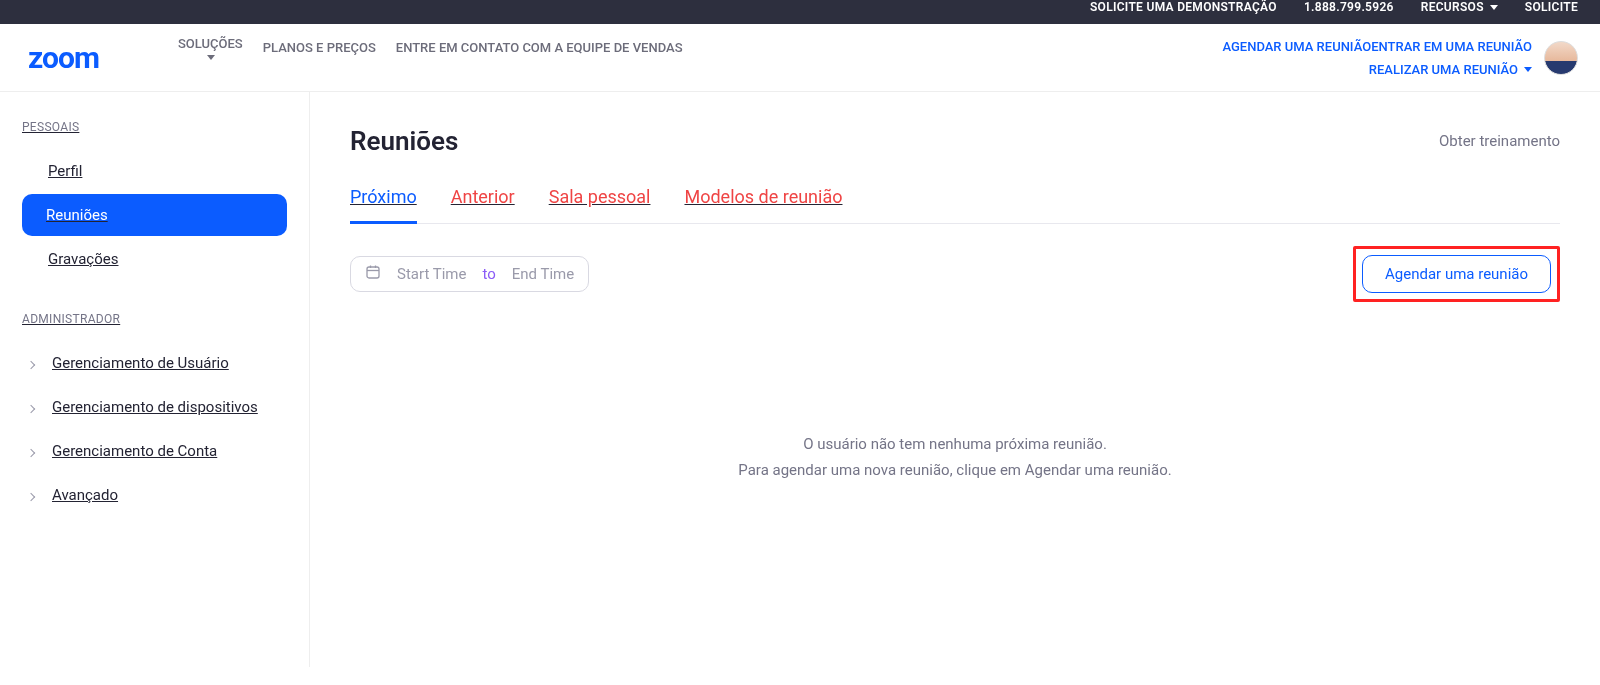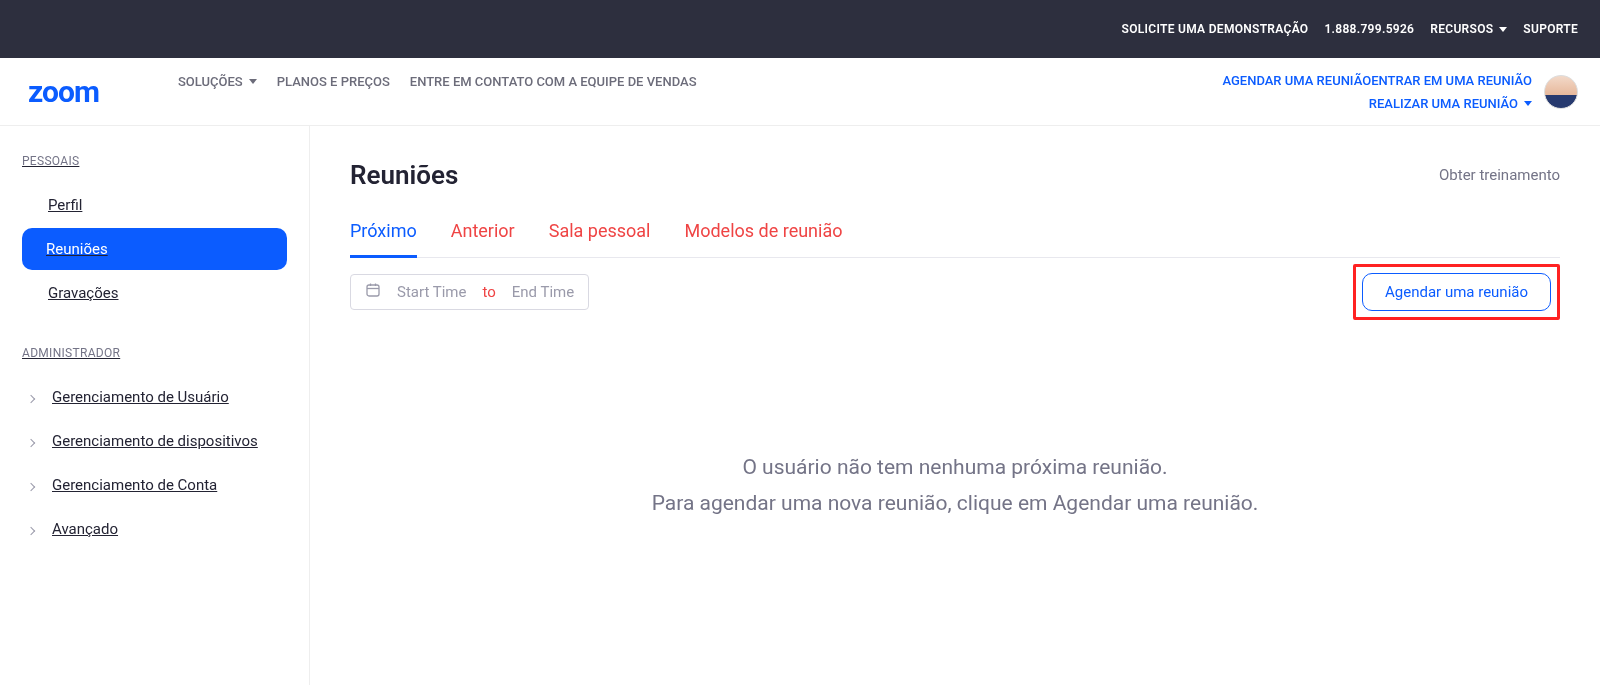--- a/index.html
+++ b/index.html
@@ -1,25 +1,25 @@
 <!DOCTYPE html>
 <html><head>
   <meta charset="utf-8">
   <style>
     * { margin: 0; padding: 0; box-sizing: border-box; font-family: -apple-system, BlinkMacSystemFont, "Segoe UI", Roboto, Helvetica, Arial, sans-serif; }
     body { background: #fff; color: #232333; }
 
     .topbar {
       background: #2d2f3e;
-      height: 58px;
+      height: 24px;
       display: flex;
       justify-content: flex-end;
-      align-items: center;
+      align-items: flex-start;
       padding: 0 22px;
-      gap: 16px;
+      gap: 27px;
     }
     .topbar a {
       color: #fff;
       font-size: 12px;
       font-weight: 600;
       text-decoration: none;
       letter-spacing: 0.3px;
       display: flex;
       align-items: center;
       gap: 4px;
@@ -59,20 +59,21 @@
       margin-top: -20px;
     }
     .nav-left a {
       color: #6c6c7a;
       font-size: 13px;
       font-weight: 500;
       text-decoration: none;
       display:flex;
       align-items:center;
       gap:4px;
+      flex-direction:column;
     }
     .nav-right {
       margin-left: auto;
       display: flex;
       align-items: center;
       gap: 0;
     }
     .nav-right-top {
       display:flex;
       flex-direction:column;
@@ -159,21 +160,22 @@
     .training-link {
       color: #747487;
       font-size: 15px;
       text-decoration: none;
     }
 
     .tabs {
       display: flex;
       gap: 34px;
       border-bottom: 1px solid #e8e8ee;
-      margin-bottom: 6px;
+      margin-bottom: 22px;
+      text-decoration: underline;
     }
     .tab {
       padding: 0 0 14px 0;
       font-size: 18px;
       color: #ef4444;
       cursor: pointer;
       border-bottom: 3px solid transparent;
       margin-bottom: -1px;
     }
     .tab.active {
@@ -183,21 +185,21 @@
 
     .toolbar {
       display: flex;
       justify-content: space-between;
       align-items: center;
     }
     .date-range {
       display: inline-flex;
       align-items: center;
       border: 1px solid #d9d9e2;
-      border-radius: 4px;
+      border-radius: 10px;
       padding: 7px 14px;
       gap: 16px;
       color: #9a9aaa;
       font-size: 15px;
     }
     .date-range .cal-icon svg { width:16px; height:16px; }
     .schedule-btn-wrap {
       border: 3px solid #f22;
       padding: 6px;
       border-radius: 2px;
@@ -208,21 +210,21 @@
       background: #fff;
       padding: 9px 22px;
       border-radius: 10px;
       font-size: 15px;
       cursor: pointer;
     }
 
     .empty {
       text-align: center;
       color: #747487;
-      font-size: 21px;
+      font-size: 15px;
       margin-top: 130px;
       line-height: 1.7;
     }
 
     .chev-right {
       display:inline-block;
       width:6px;height:6px;
       border-right:1.5px solid #9a9aaa;
       border-bottom:1.5px solid #9a9aaa;
       transform: rotate(-45deg);
@@ -231,21 +233,21 @@
 </head>
 <body>
 
 <div class="topbar">
   <a href="#">SOLICITE UMA DEMONSTRAÇÃO</a>
   <a href="#">1.888.799.5926</a>
   <a href="#">
       <span>RECURSOS</span>
       <span class="caret-down"></span>
     </a>
-  <a href="#">SUPORTE</a>
+  <a href="#">SOLICITE</a>
 </div>
 
 <div class="secondbar">
   <div class="logo">
     <svg viewBox="0 0 120 28">
         <text x="0" y="24" font-family="Arial" font-weight="700" font-size="30" fill="#0b5cff" letter-spacing="-1">zoom</text>
       </svg>
   </div>
   <div class="nav-left">
     <a href="#">
@@ -316,21 +318,21 @@
       <div class="date-range">
         <span class="cal-icon">
           <svg viewBox="0 0 16 16" fill="none" stroke="#9a9aaa" stroke-width="1.3">
               <rect x="2" y="3" width="12" height="11" rx="2"></rect>
               <line x1="2" y1="6.5" x2="14" y2="6.5"></line>
               <line x1="5.5" y1="1.5" x2="5.5" y2="4"></line>
               <line x1="10.5" y1="1.5" x2="10.5" y2="4"></line>
             </svg>
         </span>
         <span>Start Time</span>
-        <span style="color:#ef4444">to</span>
+        <span style="color:#8b5cf6">to</span>
         <span>End Time</span>
       </div>
       <div class="schedule-btn-wrap">
         <button class="schedule-btn">Agendar uma reunião</button>
       </div>
     </div>
 
     <div class="empty">
       <div>O usuário não tem nenhuma próxima reunião.</div>
       <div>Para agendar uma nova reunião, clique em Agendar uma reunião.</div>

